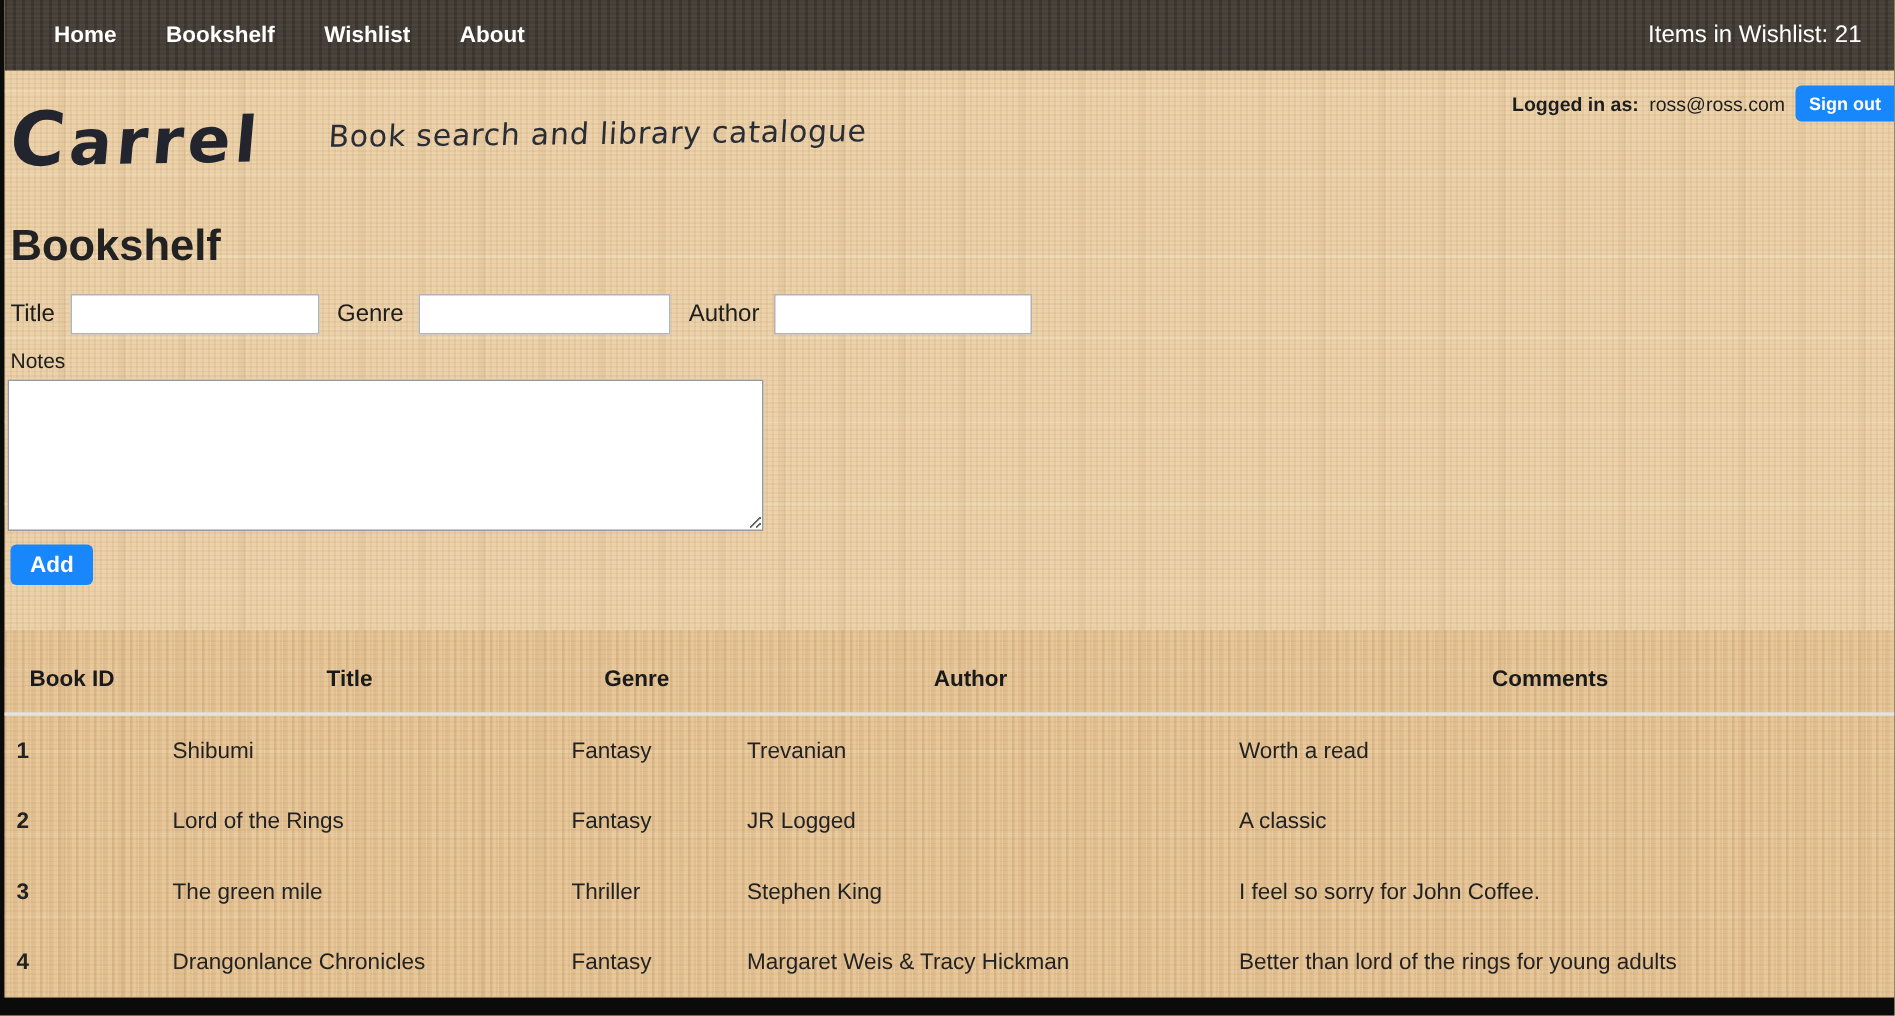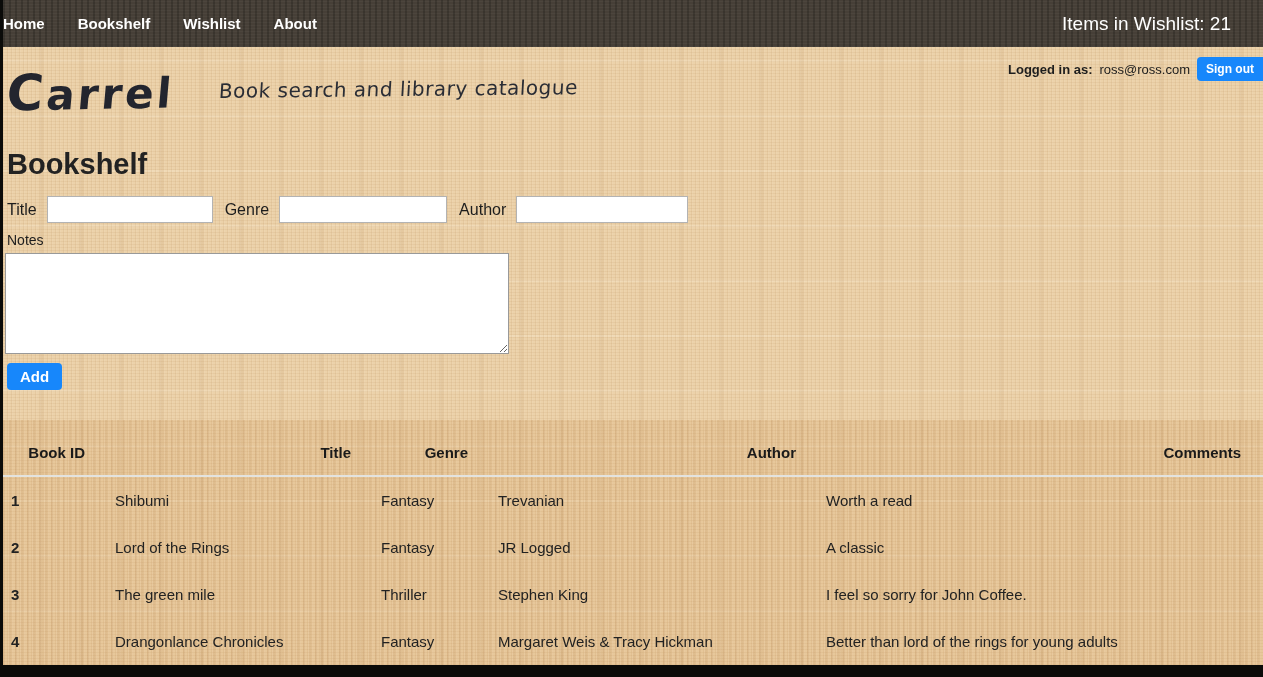--- a/index.html
+++ b/index.html
@@ -26,27 +26,27 @@
 
   
   .navbar {
     position:absolute; top:0; left:0; right:0; height:47px;
     background-color:#463f37;
     background-image:
       repeating-linear-gradient(90deg, rgba(0,0,0,0.18) 0 2px, transparent 2px 6px),
       repeating-linear-gradient(0deg, rgba(255,255,255,0.03) 0 1px, transparent 1px 3px);
     display:flex; align-items:center;
   }
-  .nav-items { display:flex; align-items:center; gap:33px; }
+  .nav-items { display:flex; align-items:center; padding-left:33px; gap:33px; }
   .nav-item {
     color:#fff; font-size:15px; font-weight:bold; cursor:pointer; white-space:nowrap;
   }
   .nav-right {
-    margin-left:auto; padding-right:32px;
-    color:#fff; font-size:19px; font-weight:normal;
+    margin-left:auto; padding-right:22px;
+    color:#fff; font-size:16px; font-weight:normal;
   }
 
   
   .brand-row { position:absolute; top:47px; left:0; right:0; height:85px; }
   .logo {
     position:absolute; left:4px; top:16px;
     font-family:"DejaVu Sans", sans-serif;
     font-size:42px; font-weight:bold; letter-spacing:3px;
     color:#23252e; transform:skewX(-6deg) rotate(-1deg);
     cursor:pointer;
@@ -109,21 +109,21 @@
     position:absolute; left:0; right:0; top:420px; bottom:0;
     background-image:
       repeating-linear-gradient(90deg, rgba(150,95,40,0.10) 0 2px, transparent 2px 6px),
       linear-gradient(rgba(205,145,75,0.16), rgba(205,145,75,0.16));
   }
   table.books {
     width:100%; border-collapse:collapse; table-layout:fixed;
     font-size:15px; color:#222;
   }
   table.books th {
-    text-align:right; font-weight:bold; color:#1a1a1a;
+    text-align:center; font-weight:bold; color:#1a1a1a;
     padding:24px 22px 14px 8px;
     border-bottom:2px solid #e3e3df;
   }
   table.books td { padding:15px 8px; vertical-align:middle; }
   .col-id    { width:104px; }
   .col-title { width:266px; }
   .col-genre { width:117px; }
   .col-author{ width:328px; }
   th.first, td.first { padding-left:16px; }
   td.book-id { font-weight:bold; }

